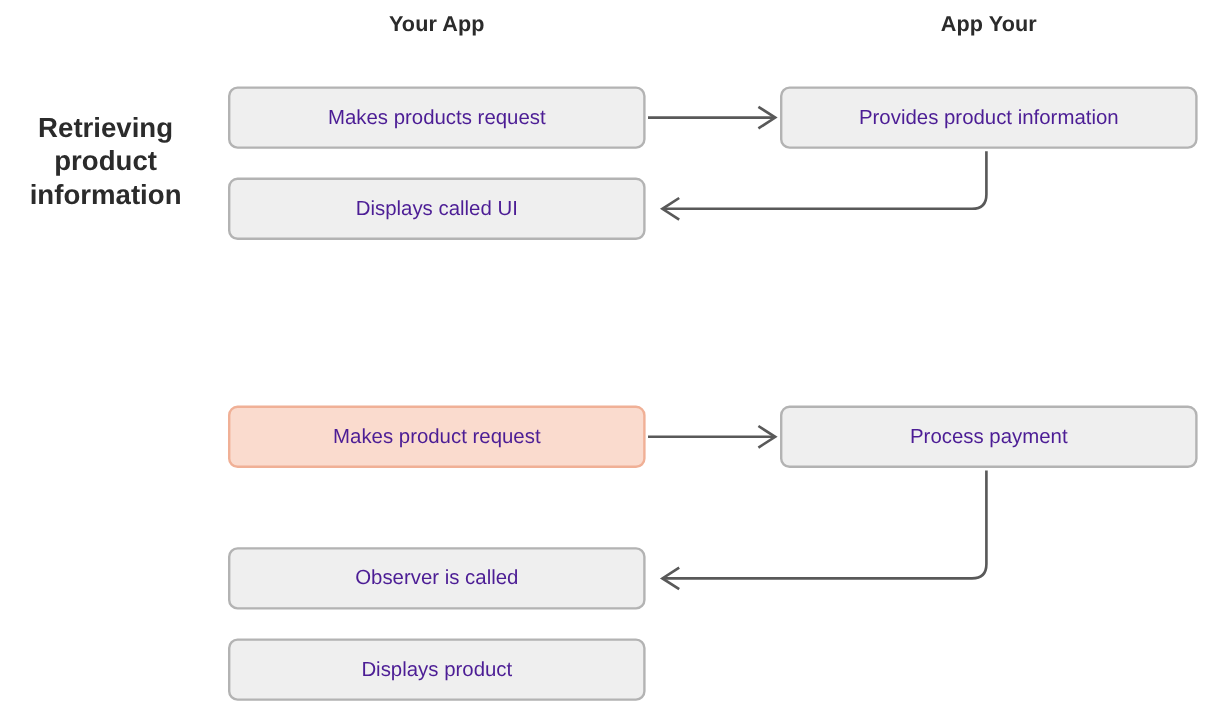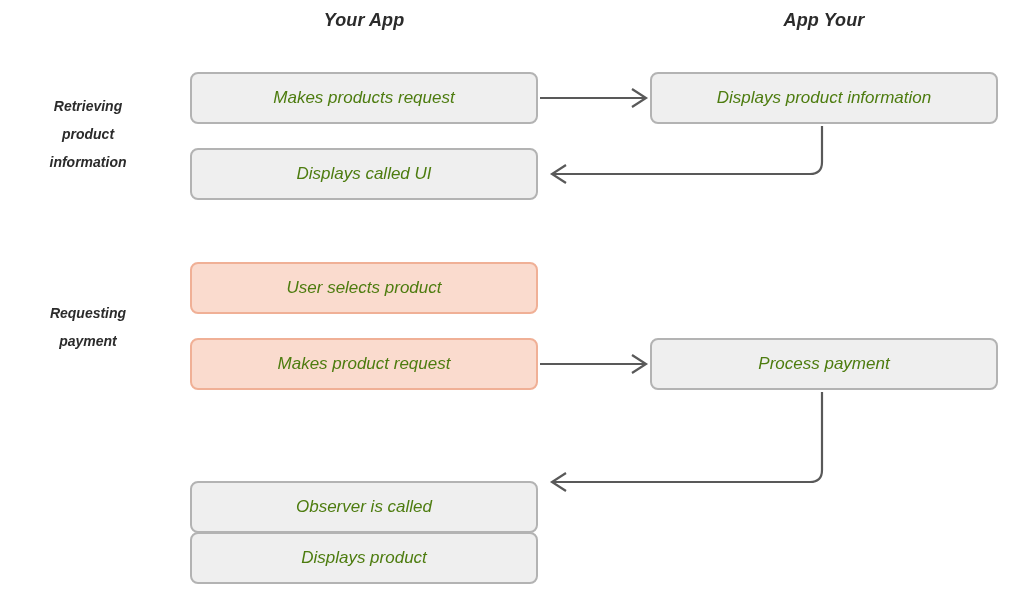--- a/index.html
+++ b/index.html
@@ -13,42 +13,41 @@
     position: relative;
     overflow: hidden;
     font-family: "Liberation Sans", sans-serif;
     -webkit-font-smoothing: antialiased;
   }
   #diagram-root {
     position: absolute;
     inset: 0;
     width: 1011px;
     height: 551px;
-    font-style: italic;
   }
   
   .col-header {
     position: absolute;
     font-size: 18px;
     font-weight: bold;
     color: #2b2b2b;
     text-align: center;
     letter-spacing: 0.1px;
     white-space: nowrap;
   }
   #col-header-your-app { left: 190px; top: 10px; width: 348px; }
   #col-header-app-store { left: 650px; top: 10px; width: 348px; }
 
   
   .stage-label {
     position: absolute;
     left: 0px;
     width: 176px;
     text-align: center;
-    font-size: 14px;
+    font-size: 23px;
     font-weight: bold;
     color: #2b2b2b;
     line-height: 28px;
   }
   #stage-label-retrieving { top: 92px; }
   #stage-label-requesting { top: 299px; }
   #stage-label-delivering { top: 490px; }
 
   
   .node {
@@ -56,38 +55,38 @@
     box-sizing: border-box;
     width: 348px;
     height: 52px;
     border-radius: 8px;
     border: 2px solid #b3b3b3;
     background: #efefef;
     display: flex;
     align-items: center;
     justify-content: center;
     font-size: 17px;
-    color: #4d7c0f;
+    color: #4c1d95;
     text-align: center;
     padding: 0 10px;
   }
   .node.pink {
     background: #fadbce;
     border-color: #f0b096;
   }
   .col-left  { left: 190px; }
   .col-right { left: 650px; }
 
   #node-makes-products-request   { top: 72px;  }
   #node-provides-product-info    { top: 72px;  }
   #node-displays-store-ui        { top: 148px; }
   #node-user-selects-product     { top: 262px; }
   #node-makes-payment-request    { top: 338px; }
   #node-process-payment          { top: 338px; }
-  #node-observer-is-called       { top: 456px; margin-top: 25px; }
+  #node-observer-is-called       { top: 456px; }
   #node-delivers-product         { top: 532px; }
 
   
   #connectors {
     position: absolute;
     left: 0;
     top: 0;
     width: 1011px;
     height: 598px;
     pointer-events: none;
@@ -109,21 +108,20 @@
 </style>
 </head>
 <body>
 
 <div id="diagram-root">
 
   <div class="col-header" id="col-header-your-app">Your App</div>
   <div class="col-header" id="col-header-app-store">App Your</div>
 
   <div class="stage-label" id="stage-label-retrieving">Retrieving<br>product<br>information</div>
-  <div class="stage-label" id="stage-label-requesting">Requesting<br>payment</div>
 
   <svg id="connectors" viewBox="0 0 1011 598" width="1011" height="598">
 
     <g>
       <path class="conn" d="M 540 98 L 645 98"></path>
       <path class="arrowhead" d="M 632 89 L 646 98 L 632 107"></path>
     </g>
 
     <g>
       <path class="conn" d="M 822 126 L 822 162 Q 822 174 810 174 L 553 174"></path>
@@ -135,23 +133,22 @@
       <path class="arrowhead" d="M 632 355 L 646 364 L 632 373"></path>
     </g>
 
     <g>
       <path class="conn" d="M 822 392 L 822 470 Q 822 482 810 482 L 553 482"></path>
       <path class="arrowhead" d="M 566 473 L 552 482 L 566 491"></path>
     </g>
   </svg>
 
   <div class="node col-left" id="node-makes-products-request">Makes products request</div>
-  <div class="node col-right" id="node-provides-product-info">Displays product information</div>
+  <div class="node col-right" id="node-provides-product-info">Provides product information</div>
   <div class="node col-left" id="node-displays-store-ui">Displays called UI</div>
 
-  <div class="node col-left pink" id="node-user-selects-product">User selects product</div>
   <div class="node col-left pink" id="node-makes-payment-request">Makes product request</div>
   <div class="node col-right" id="node-process-payment">Process payment</div>
 
   <div class="node col-left" id="node-observer-is-called">Observer is called</div>
   <div class="node col-left" id="node-delivers-product">Displays product</div>
 
 </div>
 
 </body></html>

